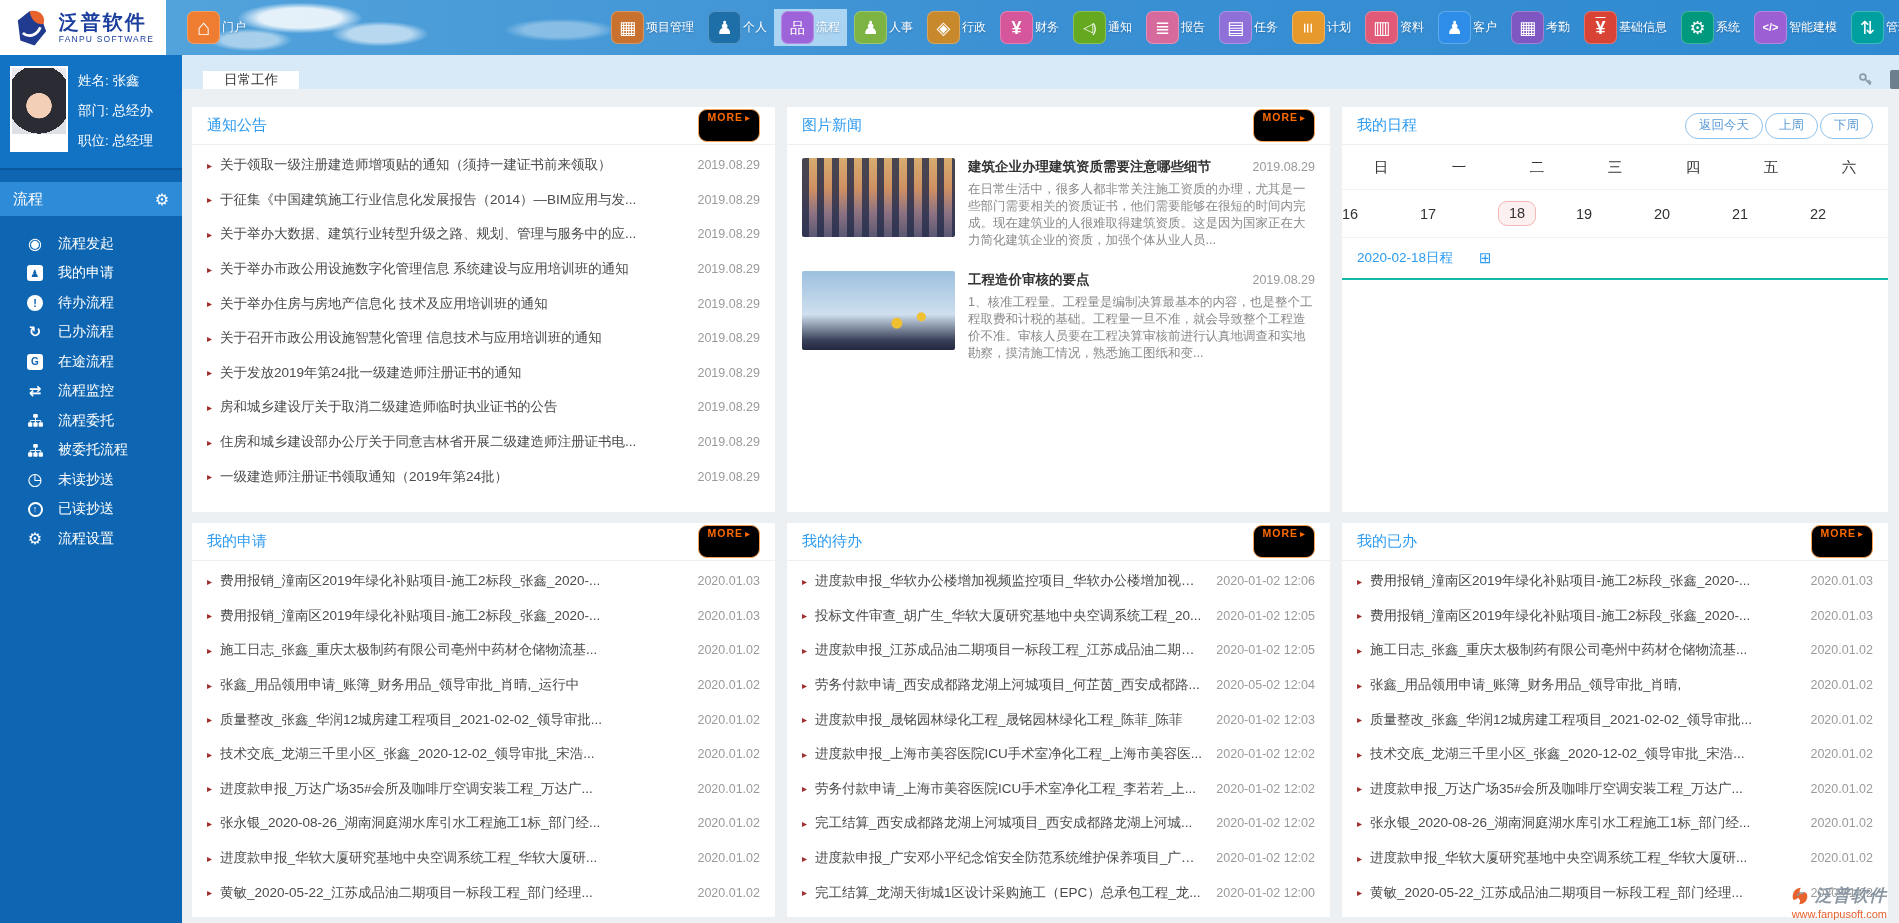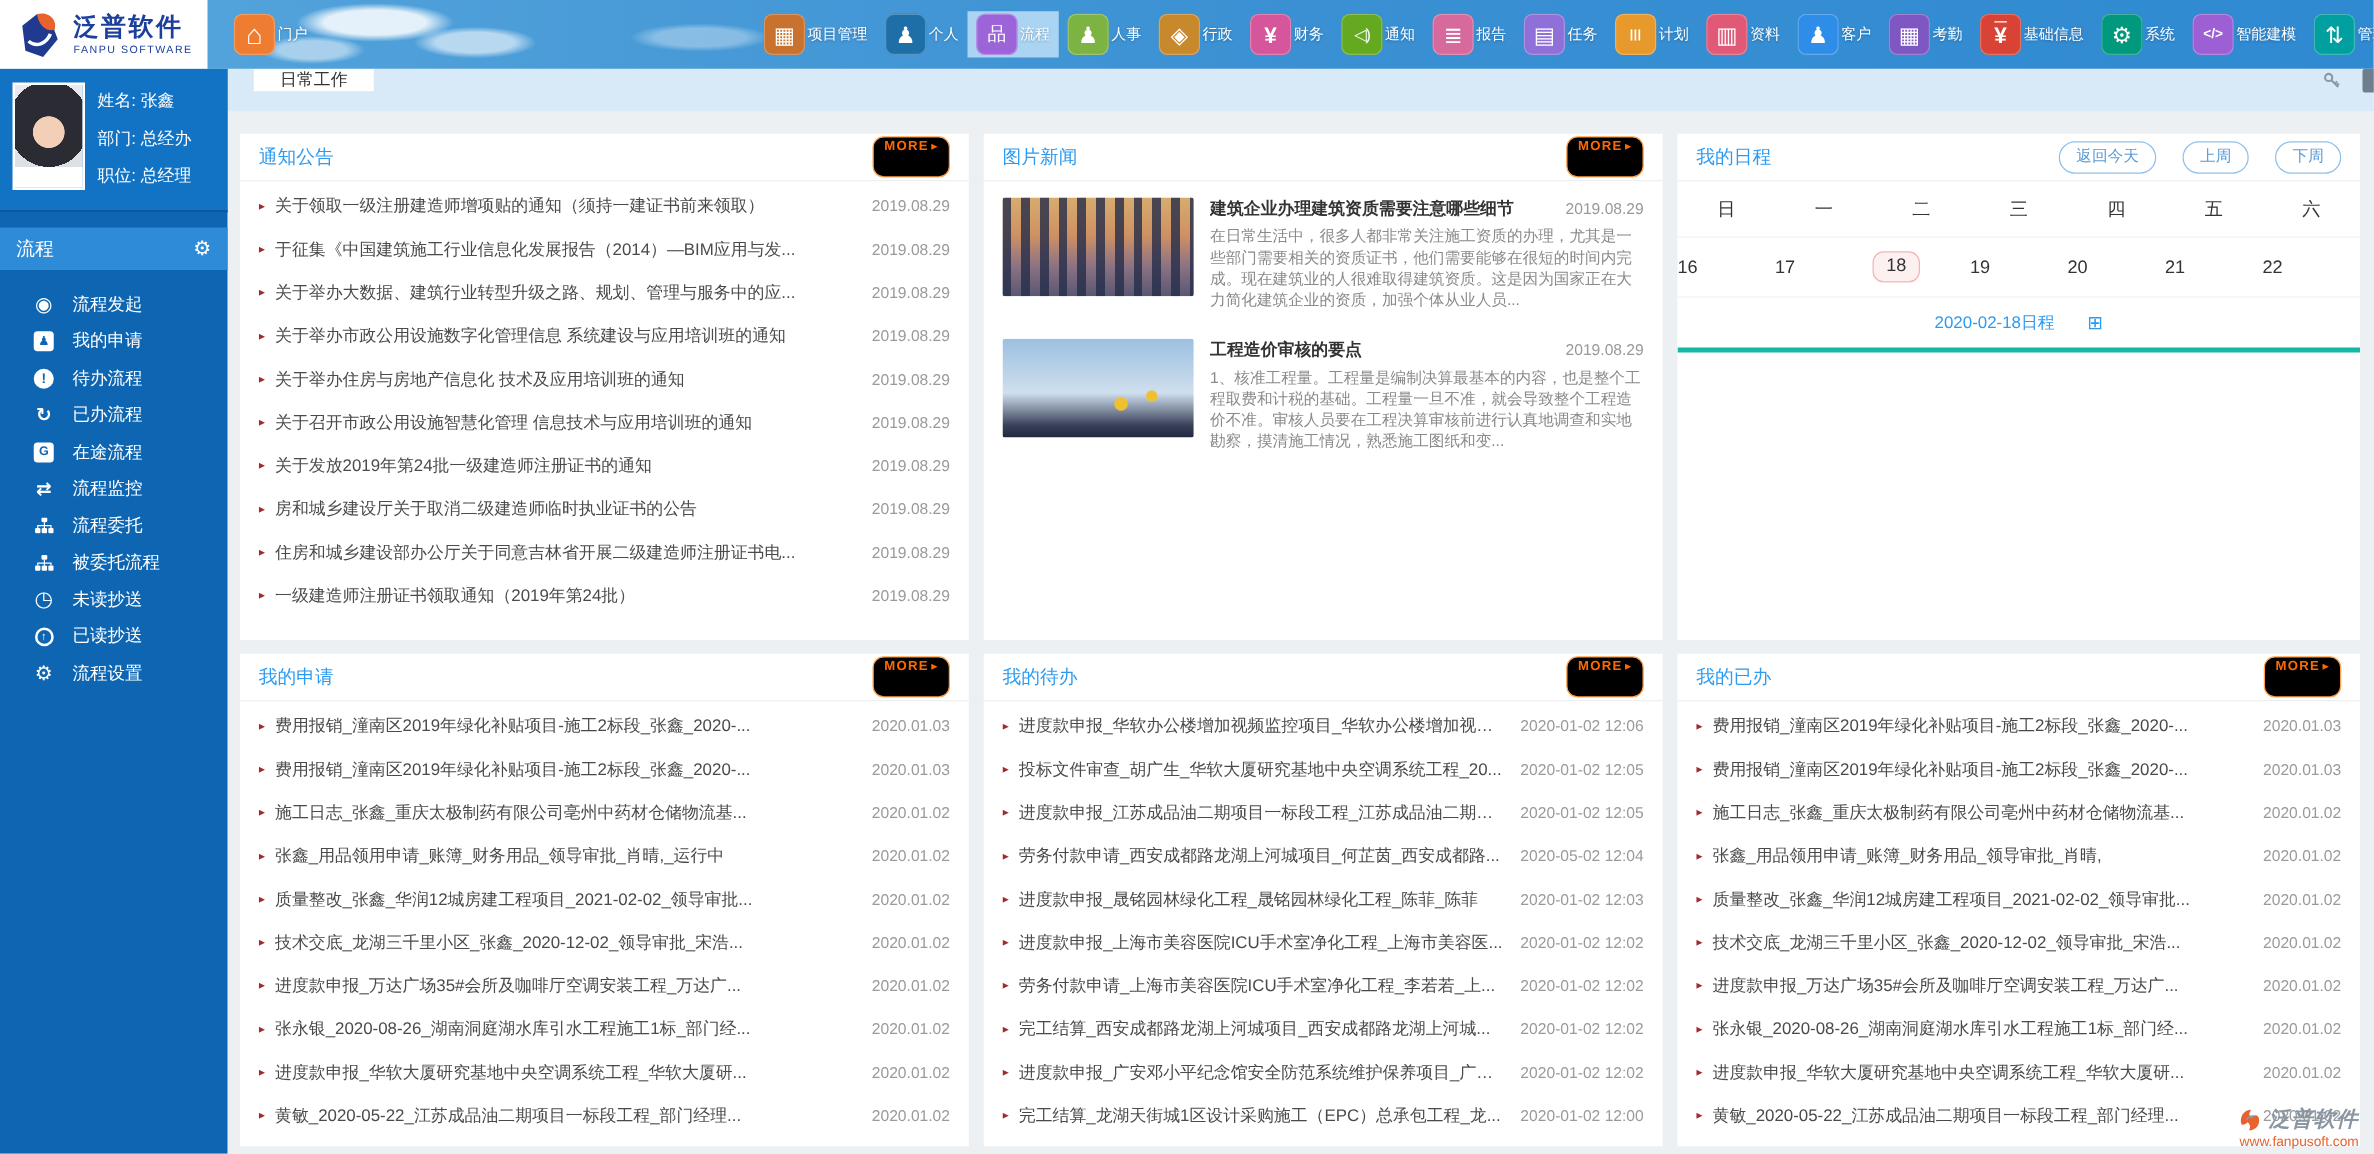--- a/index.html
+++ b/index.html
@@ -57,21 +57,21 @@
   .i-broadcast::before{content:"◉";font-size:16px;}
   .i-redo::before{content:"↻";font-weight:bold;}
   .i-monitor::before{content:"⇄";font-weight:bold;}
   .i-clock::before{content:"◷";font-size:17px;}
   .i-gearw::before{content:"⚙";font-size:16px;}
   .cir { width:16px;height:16px;border-radius:50%;background:#fff;color:#0e66b2;font-weight:bold;font-size:11px;display:flex;align-items:center;justify-content:center; }
   .cir-o { width:15px;height:15px;border-radius:50%;border:2px solid #fff;color:#fff;font-size:9px;font-weight:bold;display:flex;align-items:center;justify-content:center; }
   .sq { width:16px;height:16px;border-radius:3px;background:#fff;color:#0e66b2;font-size:10px;font-weight:bold;display:flex;align-items:center;justify-content:center; }
 
   
-  .tabbar { position:absolute; left:182px; top:55px; right:0; height:34px; background:#d8eaf7; display:flex; align-items:flex-start; z-index:5; }
+  .tabbar { position:absolute; left:182px; top:55px; right:0; height:34px; background:#d8eaf7; display:flex; align-items:flex-end; z-index:5; }
   .tab { margin-left:21px; background:#fff; padding:0 21px; display:flex; align-items:center; font-size:13.5px; color:#333; cursor:pointer; }
   .tabicons { margin-left:auto; display:flex; align-items:center; gap:16px; }
   .keyicon { width:17px; height:17px; cursor:pointer; }
   .edgeicon { width:16px; height:19px; background:#6d7f8d; border-radius:2px 0 0 2px; margin-right:-7px; cursor:pointer; }
 
   
   .content { position:absolute; left:182px; top:89px; right:0; bottom:0; padding:18px 11px 6px 10px;
     display:grid; grid-template-columns:583px 543px 1fr; grid-template-rows:405px 1fr; gap:11px 12px; overflow:hidden; }
   .panel { background:#fff; overflow:hidden; position:relative; }
   .phead { height:38px; display:flex; align-items:center; justify-content:space-between; padding:0 15px; border-bottom:1px solid #efefef; }
@@ -102,29 +102,29 @@
       radial-gradient(circle 5px at 78% 58%, #f0c030 0 80%, transparent 100%),
       linear-gradient(180deg,#9cc0e0 0%,#cfdfee 55%,#384058 88%,#222840 100%); }
   .nbody { flex:1; min-width:0; }
   .ntitle-row { display:flex; align-items:baseline; }
   .ntitle { font-weight:bold; font-size:13.5px; color:#333; white-space:nowrap; overflow:hidden; text-overflow:ellipsis; min-width:0; flex:0 1 auto; }
   .ndate { margin-left:auto; padding-left:10px; color:#999; font-size:12.5px; flex:none; }
   .ntext { margin-top:5px; font-size:12.5px; color:#8a8a8a; line-height:17px;
     display:-webkit-box; -webkit-line-clamp:4; -webkit-box-orient:vertical; overflow:hidden; }
 
   
-  .cal-btns { display:flex; gap:21px; }
+  .cal-btns { display:flex; gap:2px; }
   .cbtn { border:1px solid #8fc1ea; color:#5a9bd5; border-radius:13px; padding:3px 13px 4px; font-size:12.5px; background:#fff; cursor:pointer; white-space:nowrap; }
   .cal-days, .cal-dates { display:grid; grid-template-columns:repeat(7,1fr); }
   .cal-days { border-bottom:1px solid #f2f2f2; }
   .cal-days span { height:44px; display:flex; align-items:center; justify-content:center; font-size:14.5px; color:#333; }
   .cal-dates { border-bottom:1px solid #f2f2f2; }
   .cal-dates .cd { height:47px; display:flex; align-items:center; justify-content:flex-start; font-size:14.5px; color:#333; cursor:pointer; }
   .cd .sel { border:1px solid #f3b6b6; background:#fdf0f0; border-radius:9px; padding:3px 10px 4px; }
-  .sched-row { display:flex; align-items:center; justify-content:center; padding:11px 15px; border-bottom:4px solid #14b8a6;gap:26px; }
+  .sched-row { display:flex; align-items:center; justify-content:flex-start; padding:11px 15px; border-bottom:2px solid #14b8a6;gap:26px; }
   .sched-title { color:#2e9bf0; font-size:13.5px; }
   .sched-add { color:#2e9bf0; font-size:15px; cursor:pointer; }
   .sched-add::before{content:"⊞";}
 
   
   .dones .ltitle { max-width:440px; }
 
   
   .wm { position:absolute; right:12px; bottom:3px; z-index:30; display:flex; flex-direction:column; align-items:flex-end; line-height:1.1; }
   .wm-row { display:flex; align-items:center; gap:4px; }

